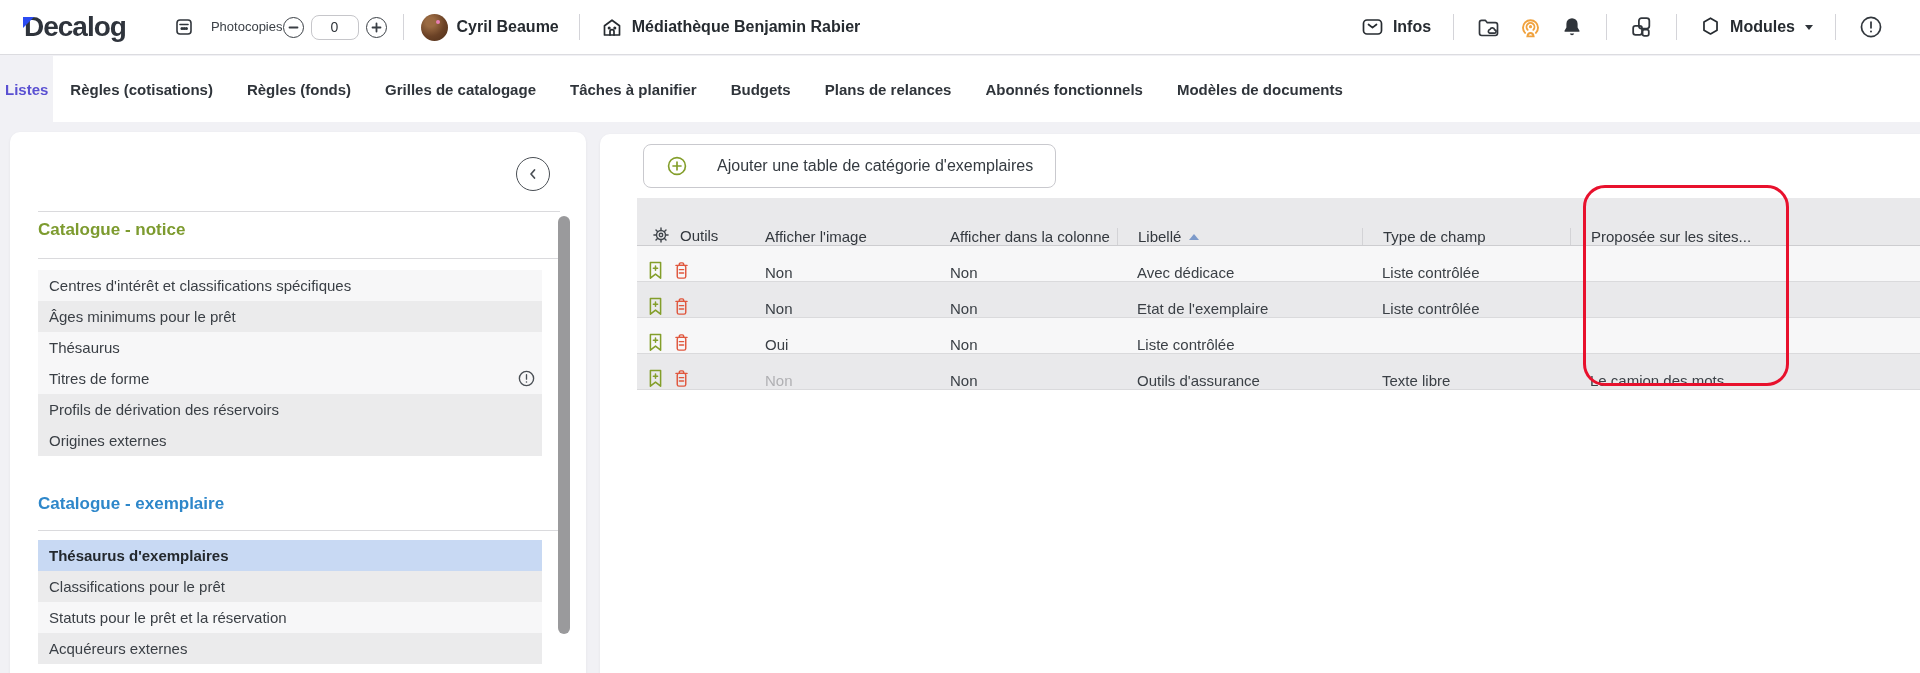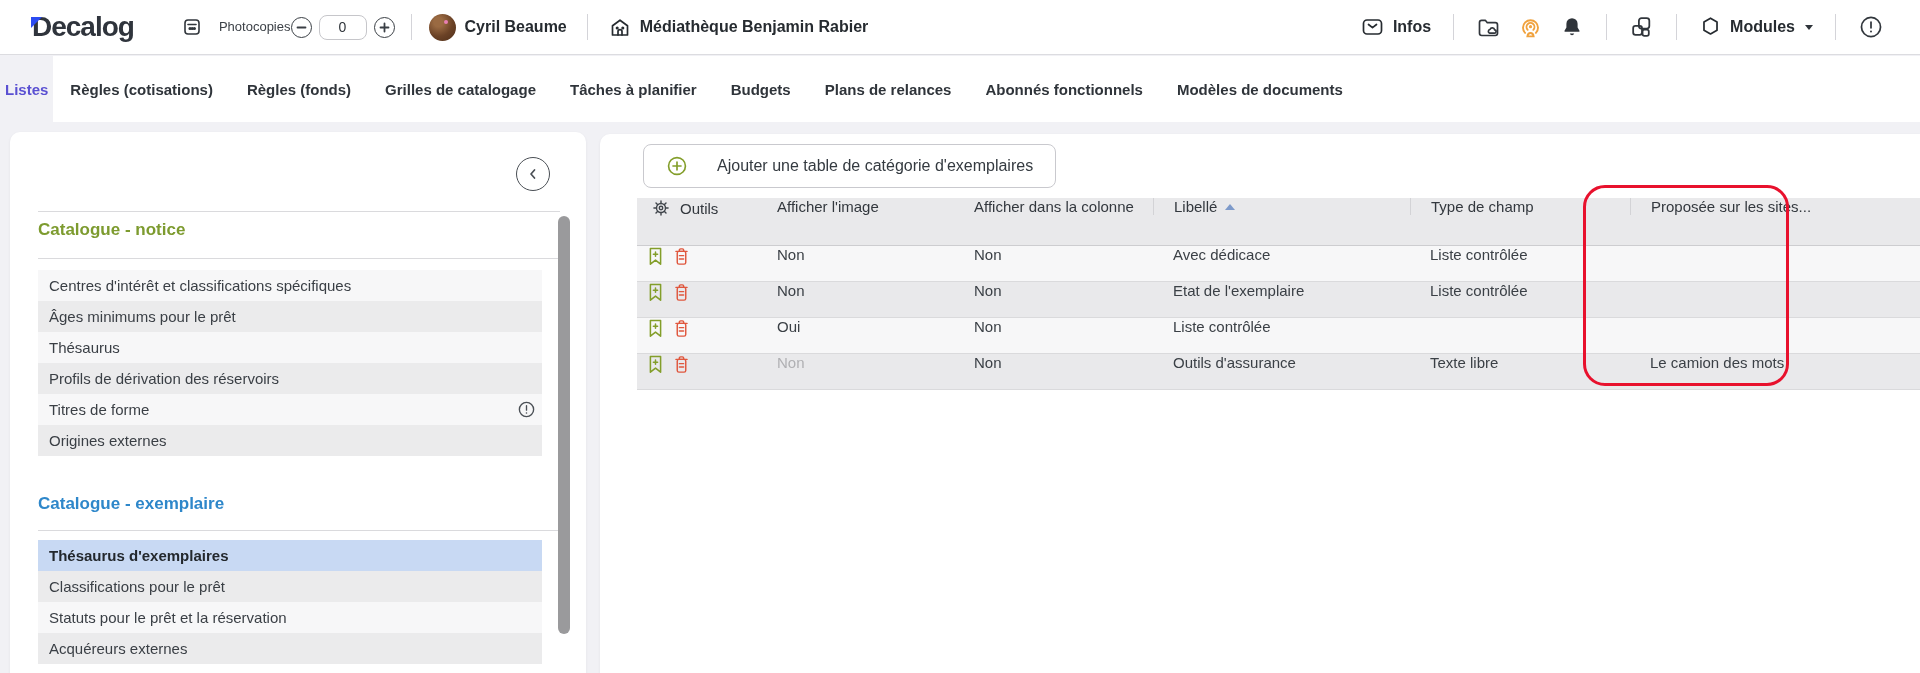--- a/index.html
+++ b/index.html
@@ -2,21 +2,21 @@
 <html><head>
 <meta charset="utf-8">
 <style>
   * { margin:0; padding:0; box-sizing:border-box; }
   html,body { background:#f1f1f5; }
   body { font-family:"Liberation Sans", sans-serif; color:#2f343a; }
   #app { position:relative; width:1920px; height:673px; overflow:hidden; background:#f1f1f5; }
 
   
   .topbar { position:absolute; left:0; top:0; width:1920px; height:55px; background:#fff;
-            border-bottom:1px solid #dcdce0; display:flex; align-items:center; padding:0 36px 0 30px; }
+            border-bottom:1px solid #dcdce0; display:flex; align-items:center; padding:0 36px 0 22px; }
   .logo { position:relative; font-size:28px; font-weight:bold; letter-spacing:-1px; color:#2f343c; padding-left:2px; }
   .logo-accent { position:absolute; left:1px; top:6px; width:11px; height:11px; background:#2b4bf2;
                  clip-path:polygon(0 0, 100% 0, 0 100%); }
   .icon { display:inline-flex; align-items:center; justify-content:center; flex:none; }
   .vdiv { width:1px; height:26px; background:#d4d4d9; flex:none; }
   .photocopies { display:flex; flex-direction:row; align-items:center; margin-left:15px; }
   .photocopies-label { font-size:13px; color:#3c4147; margin-bottom:2px; }
   .stepper { display:flex; align-items:center; gap:7px; }
   .step-btn { width:21px; height:21px; border-radius:50%; border:1.6px solid #3a3f45; background:#fff;
               display:flex; align-items:center; justify-content:center; cursor:pointer; }
@@ -61,21 +61,21 @@
   .sitem.selected { background:#c8d9f3; font-weight:bold; color:#23282d; }
   .sitem .item-info { position:absolute; right:6px; top:6px; }
   .sthumb { position:absolute; right:16px; top:84px; width:12px; height:418px; border-radius:6px; background:#9a9a9c; cursor:grab; }
 
   
   .add-btn { position:absolute; left:43px; top:10px; height:44px; display:flex; align-items:center; gap:29px;
              padding:0 22px; background:#fff; border:1px solid #c9c9ce; border-radius:8px; font-size:16px;
              color:#343a40; cursor:pointer; font-family:"Liberation Sans",sans-serif; }
 
   .table { position:absolute; left:37px; top:64px; right:0; }
-  .trow { display:flex; align-items:flex-start;gap:12px; }
+  .trow { display:flex; align-items:flex-end; }
   .thead { height:48px; background:#e9e9eb; border-bottom:1px solid #cdcdd0; }
   .tbody-row { height:36px; border-bottom:1px solid #dadadc; }
   .tbody-row.shade-a { background:#f7f7f8; }
   .tbody-row.shade-b { background:#e9e9eb; }
   .cell { display:flex; align-items:center; padding-left:20px; font-size:15px; color:#3b4046; flex:none; }
   .c1 { width:108px; padding-left:10px; gap:9px; }
   .c2 { width:185px; }
   .c3 { width:187px; }
   .c4 { width:245px; }
   .c5 { width:208px; }
@@ -240,31 +240,31 @@
     </div>
 
     <div class="sdiv" style="top:79px;"></div>
     <div class="sec-title olive" style="top:88px;">Catalogue - notice</div>
     <div class="sdiv" style="top:126px;"></div>
 
     <div class="slist" style="top:138px;">
       <div class="sitem shade-a">Centres d'intérêt et classifications spécifiques</div>
       <div class="sitem shade-b">Âges minimums pour le prêt</div>
       <div class="sitem shade-a">Thésaurus</div>
-      <div class="sitem shade-b">Profils de dérivation des réservoirs</div>
       <div class="sitem shade-a">
         <span>Titres de forme</span>
         <span class="item-info icon">
           <svg width="19" height="19" viewBox="0 0 24 24" fill="none" stroke="#4a4f55" stroke-width="1.7" stroke-linecap="round">
             <circle cx="12" cy="12" r="9"></circle>
             <path d="M12 7.2 v5.6"></path>
             <circle cx="12" cy="16.4" r="1" fill="#4a4f55" stroke="none"></circle>
           </svg>
         </span>
       </div>
+      <div class="sitem shade-b">Profils de dérivation des réservoirs</div>
       <div class="sitem shade-b">Origines externes</div>
     </div>
 
     <div class="sec-title blue" style="top:362px;">Catalogue - exemplaire</div>
     <div class="sdiv" style="top:398px;"></div>
 
     <div class="slist" style="top:408px;">
       <div class="sitem selected">Thésaurus d'exemplaires</div>
       <div class="sitem shade-b">Classifications pour le prêt</div>
       <div class="sitem shade-a">Statuts pour le prêt et la réservation</div>

